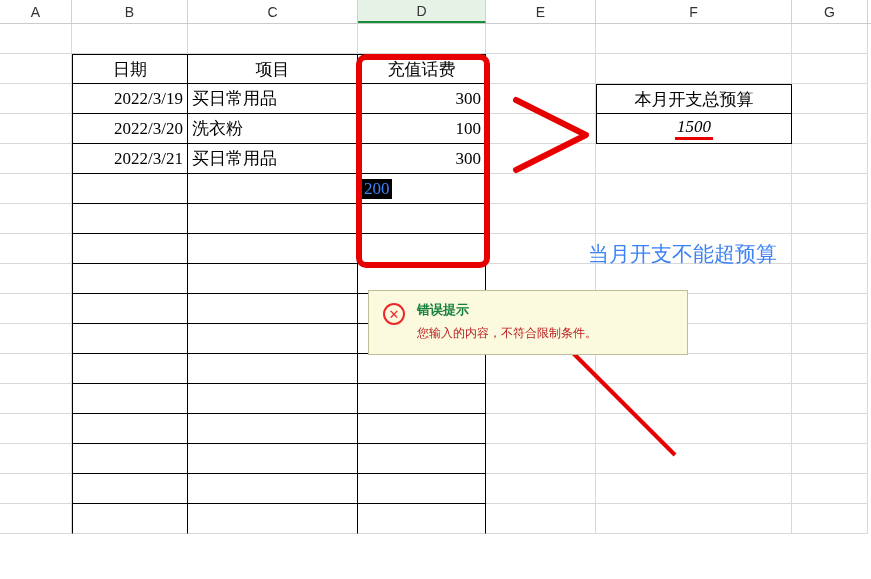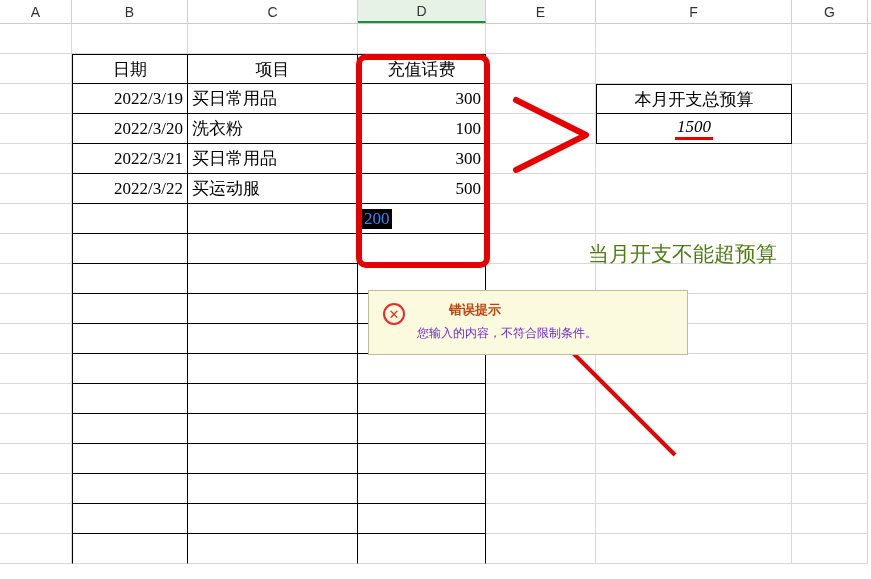--- a/index.html
+++ b/index.html
@@ -88,21 +88,21 @@
   .red-rect {
     position: absolute;
     border: 6px solid #e60000;
     border-radius: 10px;
     pointer-events: none;
   }
 
   
   .anno-text {
     position: absolute;
-    color: #4d7c0f;
+    color: #3b82f6;
     font-size: 21px;
     font-family: "SimSun", serif;
     white-space: nowrap;
     pointer-events: none;
   }
   .underline-red {
     border-bottom: 3px solid #e60000;
     display: inline-block;
     padding: 0 2px;
     font-style: italic;
@@ -123,22 +123,22 @@
   .errbox .xicon {
     width: 22px; height: 22px;
     border: 2px solid #ea2a2a;
     border-radius: 50%;
     color: #ea2a2a;
     display: flex; align-items: center; justify-content: center;
     font-size: 13px; line-height: 1;
     margin-top: 2px;
     flex-shrink: 0;
   }
-  .errbox .title { font-size: 13px; font-weight: bold; color: #c2410c; margin-bottom: 6px; margin-left: 32px; }
-  .errbox .msg { font-size: 12px; color: #6d28d9; }
+  .errbox .title { font-size: 13px; font-weight: bold; color: #15803d; margin-bottom: 6px; }
+  .errbox .msg { font-size: 12px; color: #b91c1c; }
 
   
   svg.overlay {
     position: absolute;
     pointer-events: none;
     overflow: visible;
   }
 </style>
 </head>
 <body>
@@ -200,29 +200,20 @@
   <div class="row">
     <div class="cell cA"></div>
     <div class="cell cB aright bb-l bb-r bb-b">2022/3/21</div>
     <div class="cell cC aleft bb-r bb-b">买日常用品</div>
     <div class="cell cD aright bb-r bb-b">300</div>
     <div class="cell cE"></div>
     <div class="cell cF"></div>
     <div class="cell cG"></div>
   </div>
 
-  <div class="row">
-    <div class="cell cA"></div>
-    <div class="cell cB aright bb-l bb-r bb-b">2022/3/22</div>
-    <div class="cell cC aleft bb-r bb-b">买运动服</div>
-    <div class="cell cD aright bb-r bb-b">500</div>
-    <div class="cell cE"></div>
-    <div class="cell cF"></div>
-    <div class="cell cG"></div>
-  </div>
 
   <div class="row">
     <div class="cell cA"></div>
     <div class="cell cB bb-l bb-r bb-b"></div>
     <div class="cell cC bb-r bb-b"></div>
     <div class="cell cD aleft bb-r bb-b">
       <span class="editing">200</span>
     </div>
     <div class="cell cE"></div>
     <div class="cell cF"></div>

